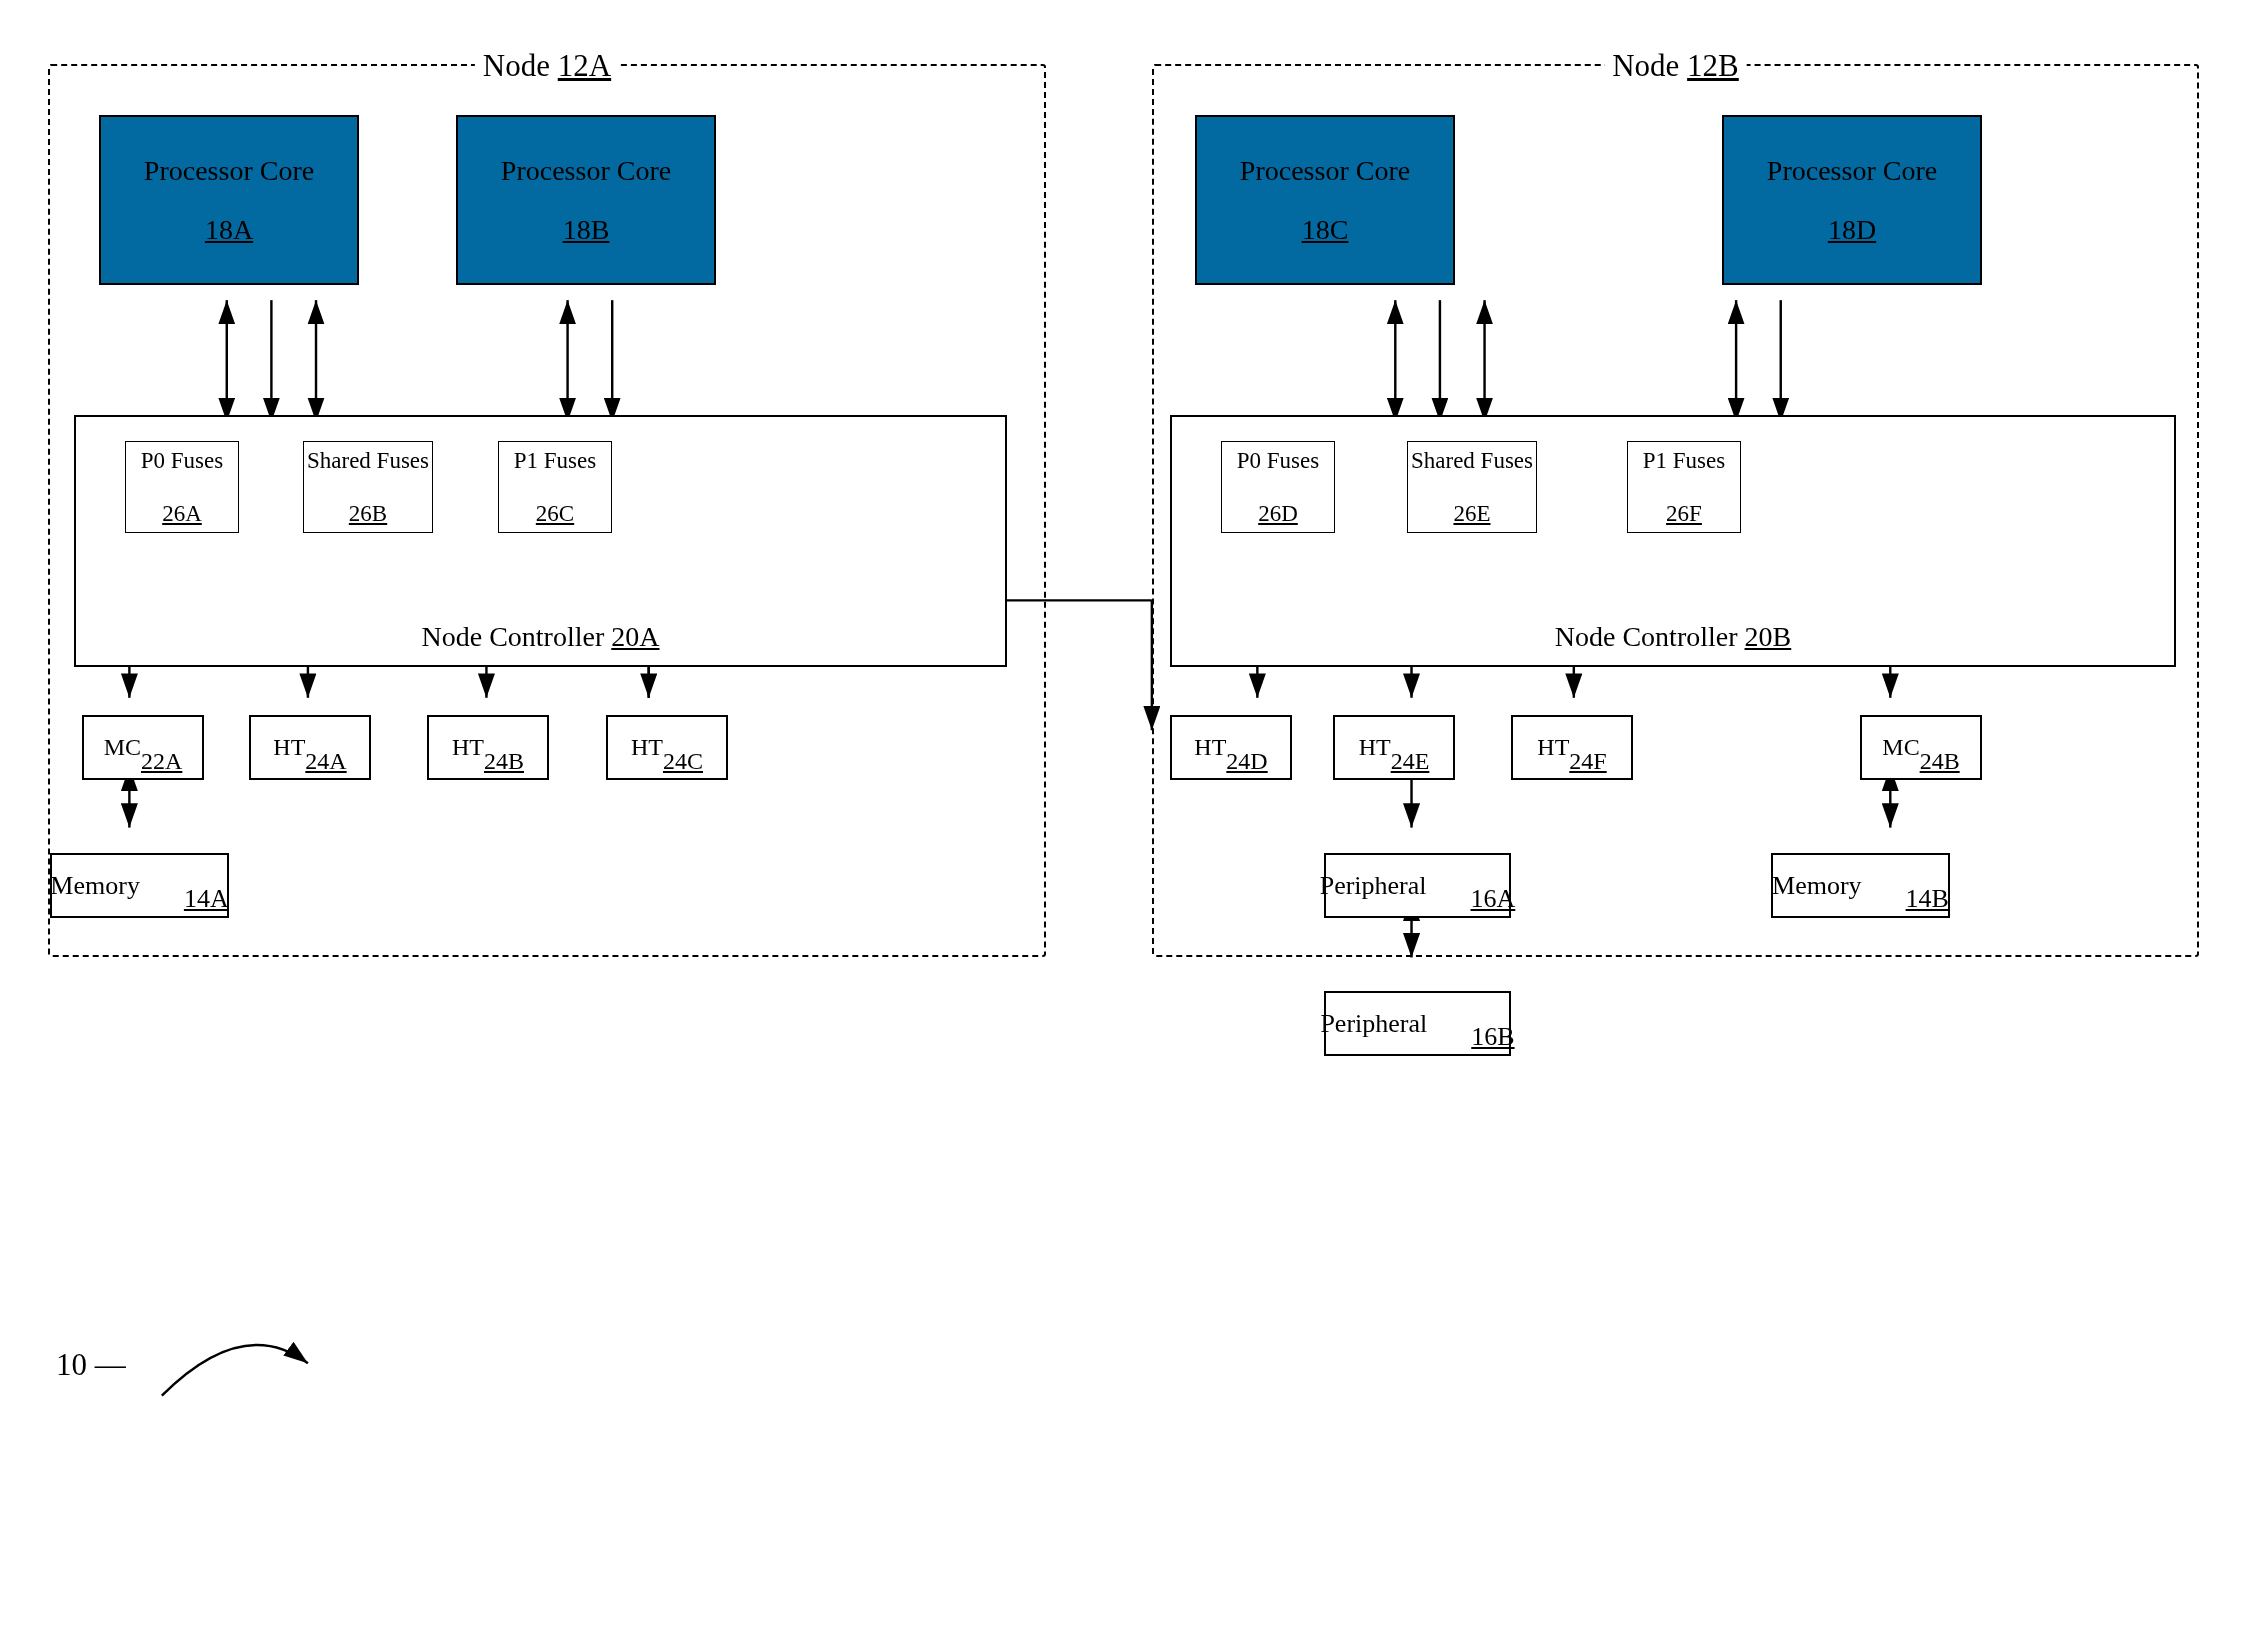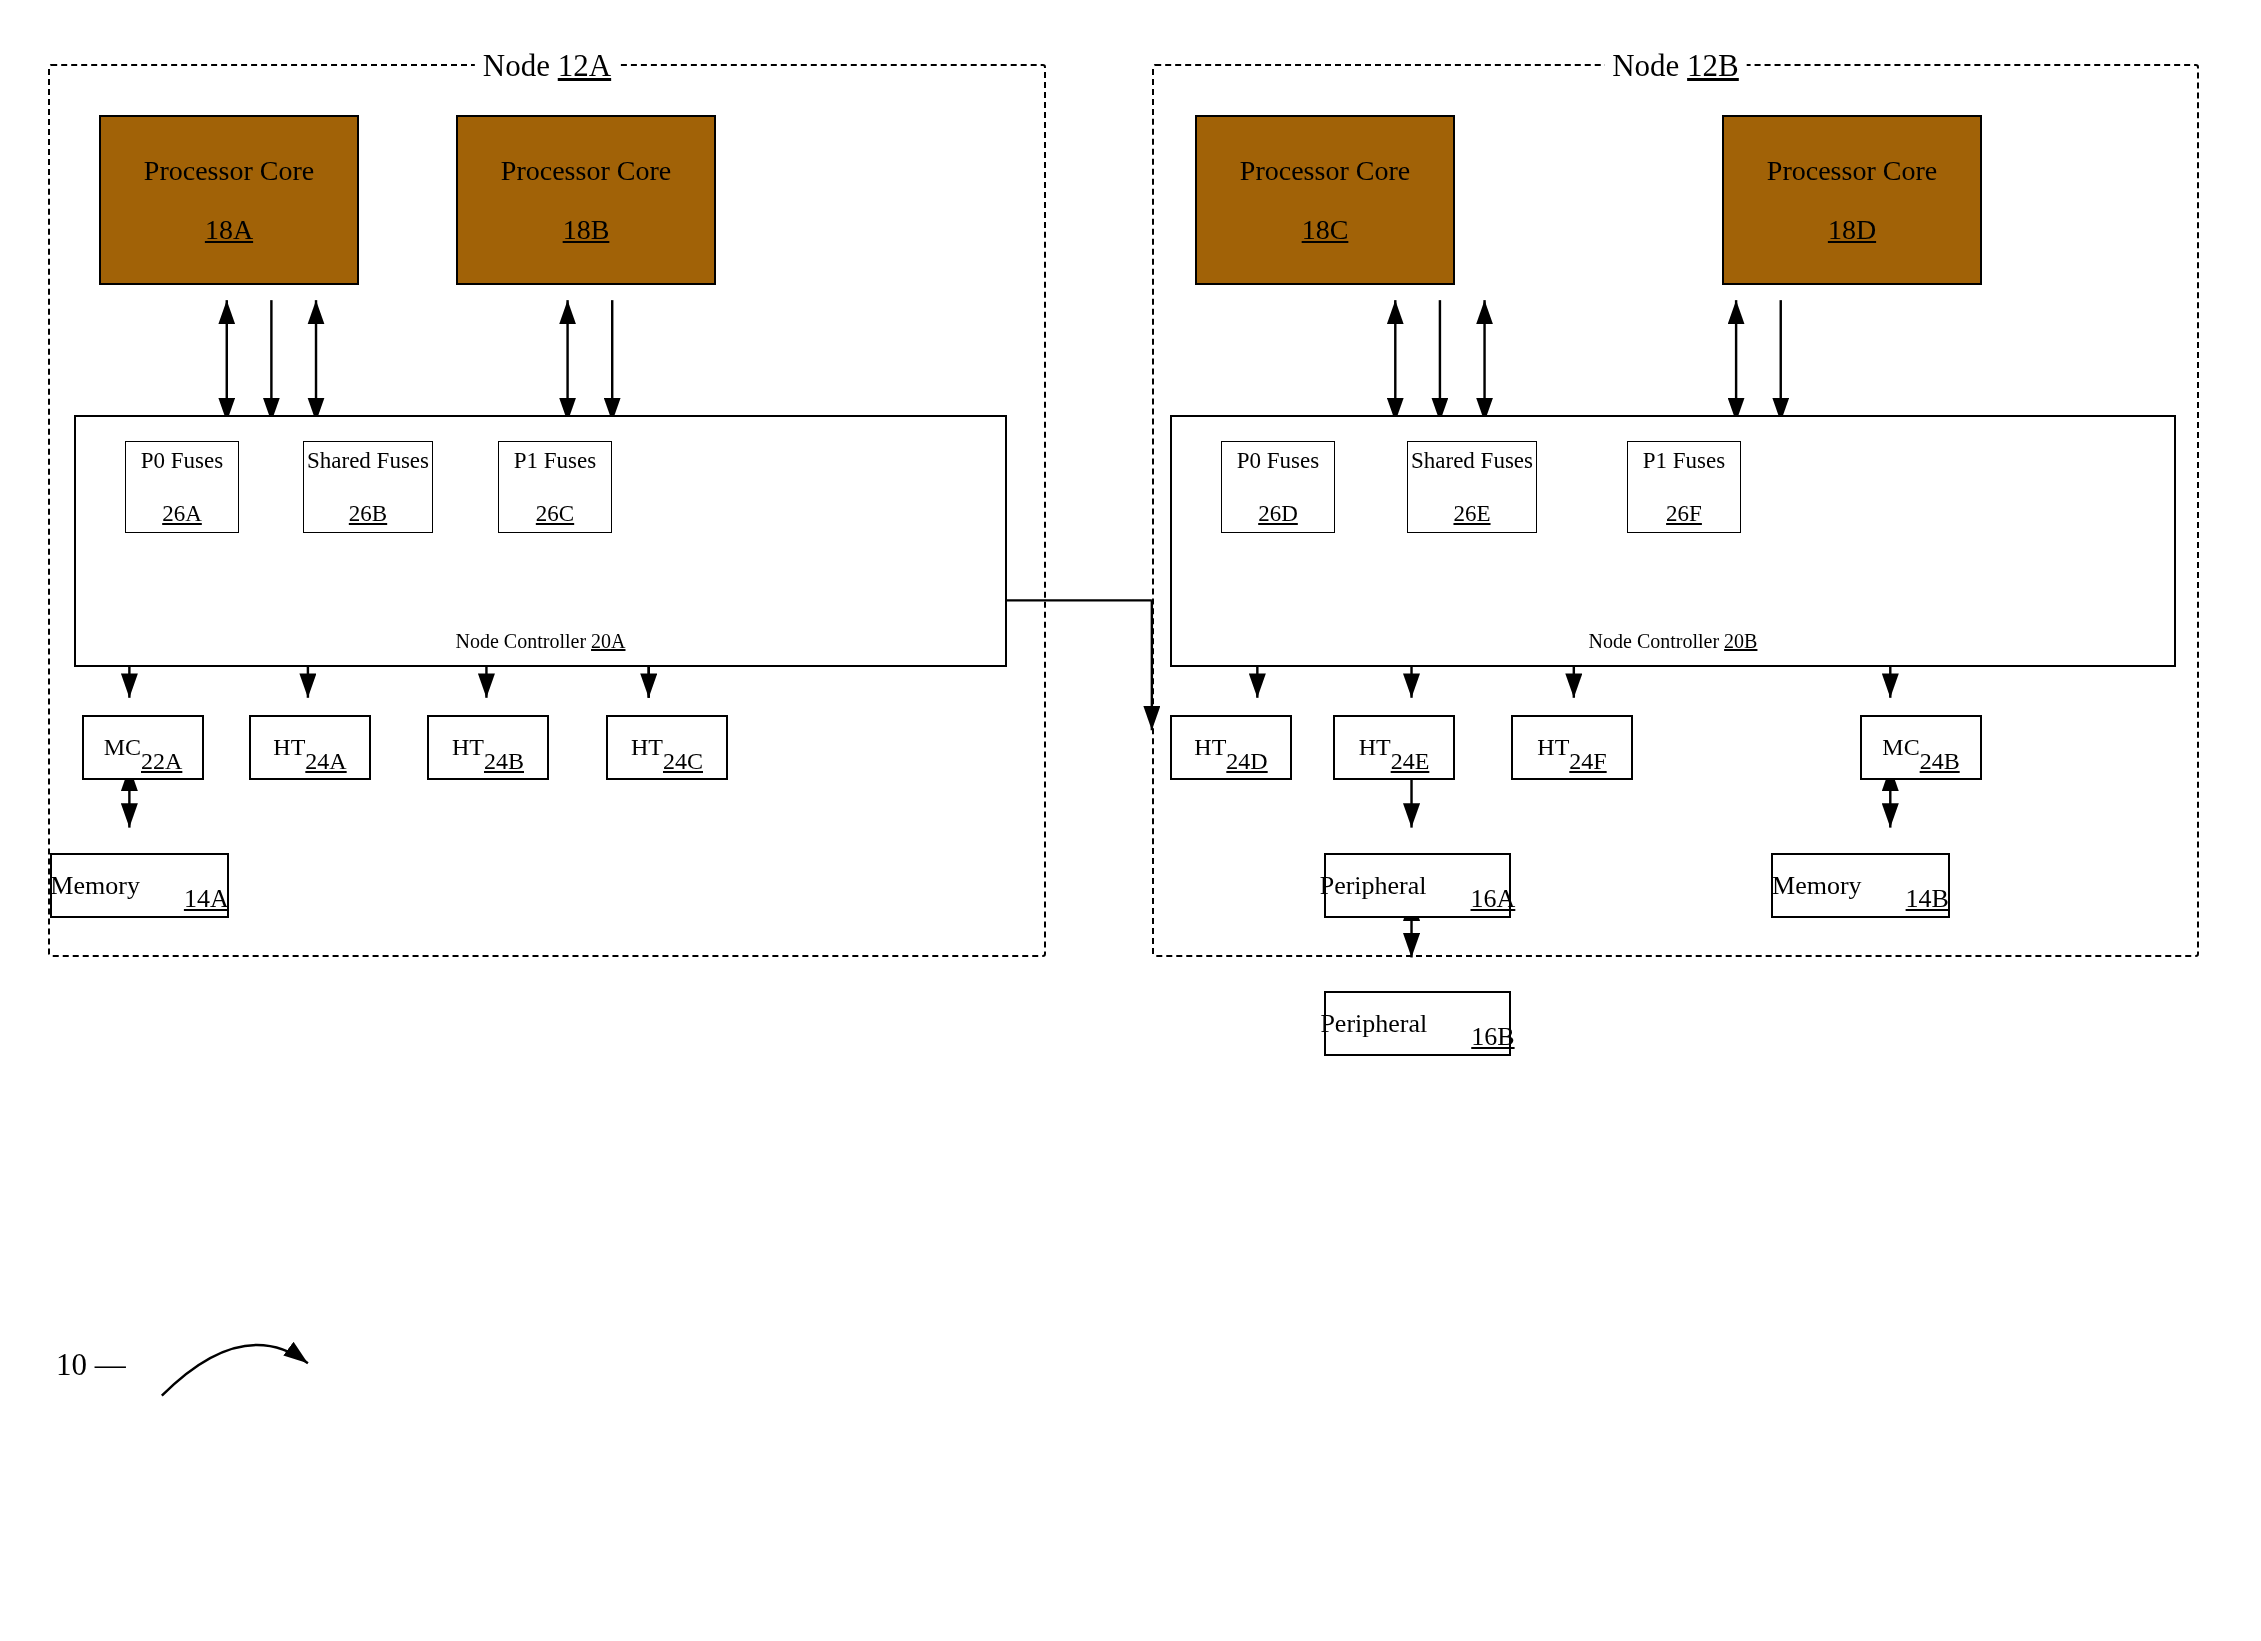--- a/index.html
+++ b/index.html
@@ -51,41 +51,41 @@
       background: #fff;
       padding: 0 8px;
     }
 
     .underline { text-decoration: underline; margin-top: 27px; }
 
     
     .proc-box {
       position: absolute;
       border: 2.4px solid #000;
-      background: #a16207;
+      background: #0369a1;
       display: flex;
       flex-direction: column;
       align-items: center;
       justify-content: center;
       font-size: 28px;
       text-align: center;
       width: 260px;
       height: 170px;
     }
 
     
     .nc-box {
       position: absolute;
       border: 2.4px solid #000;
       background: #fff;
     }
 
     .nc-label {
       position: absolute;
-      font-size: 20px;
+      font-size: 28px;
       white-space: nowrap;
     }
 
     
     .fuse-box {
       position: absolute;
       border: 1.6px solid #000;
       background: #fff;
       display: flex;
       flex-direction: column;

